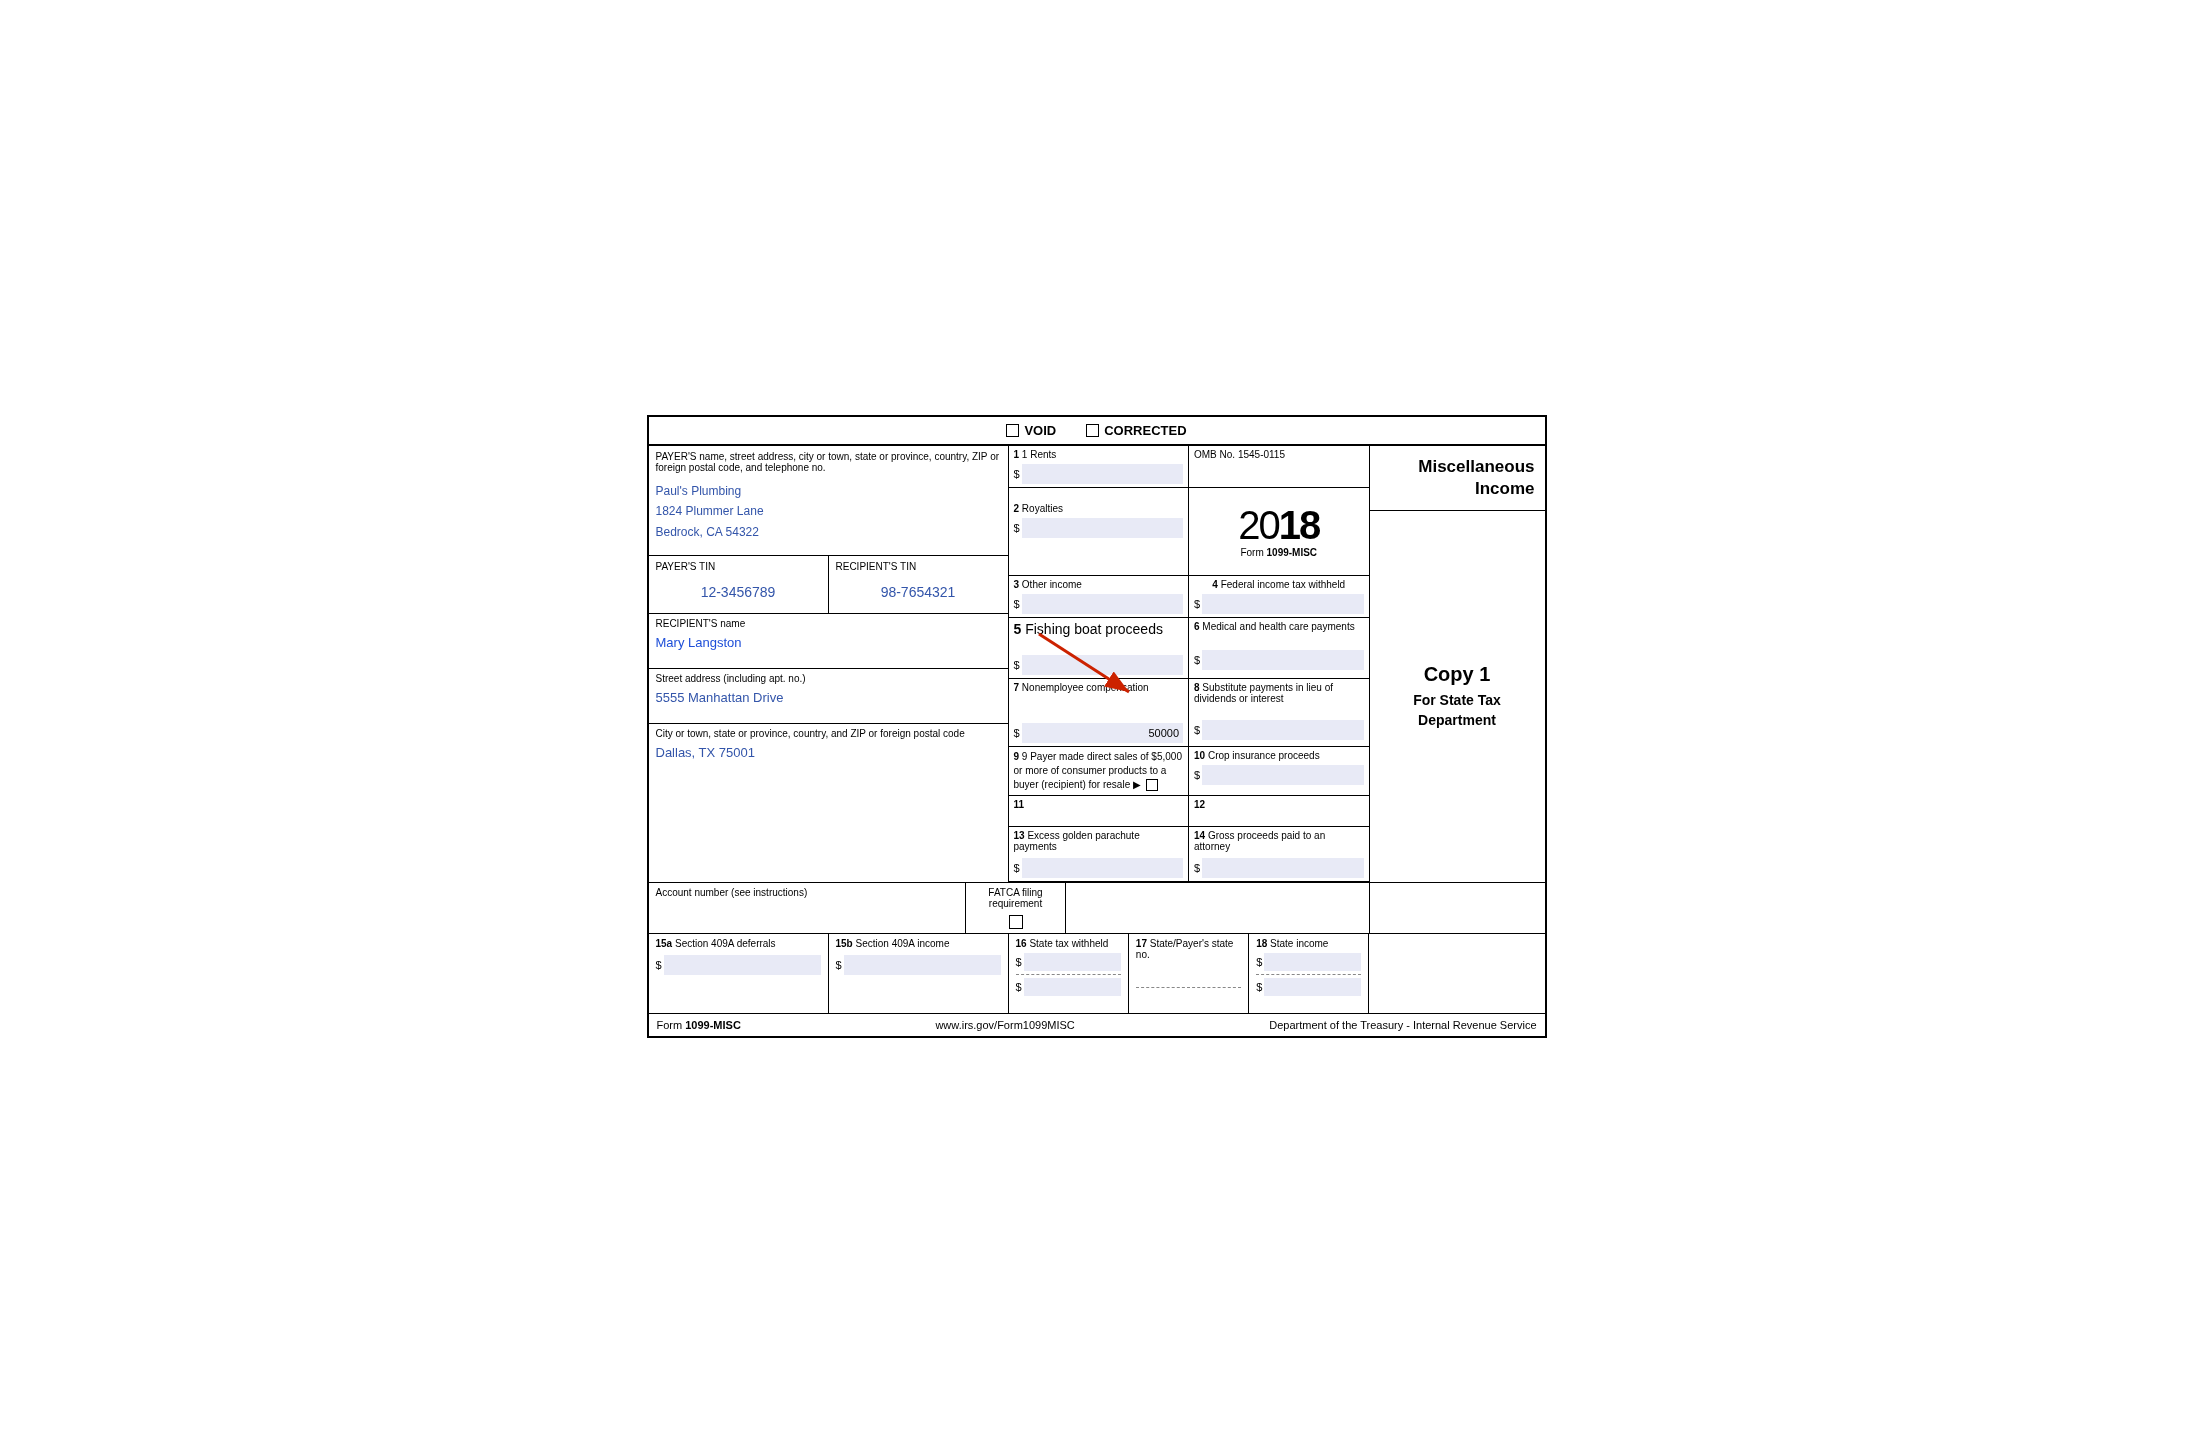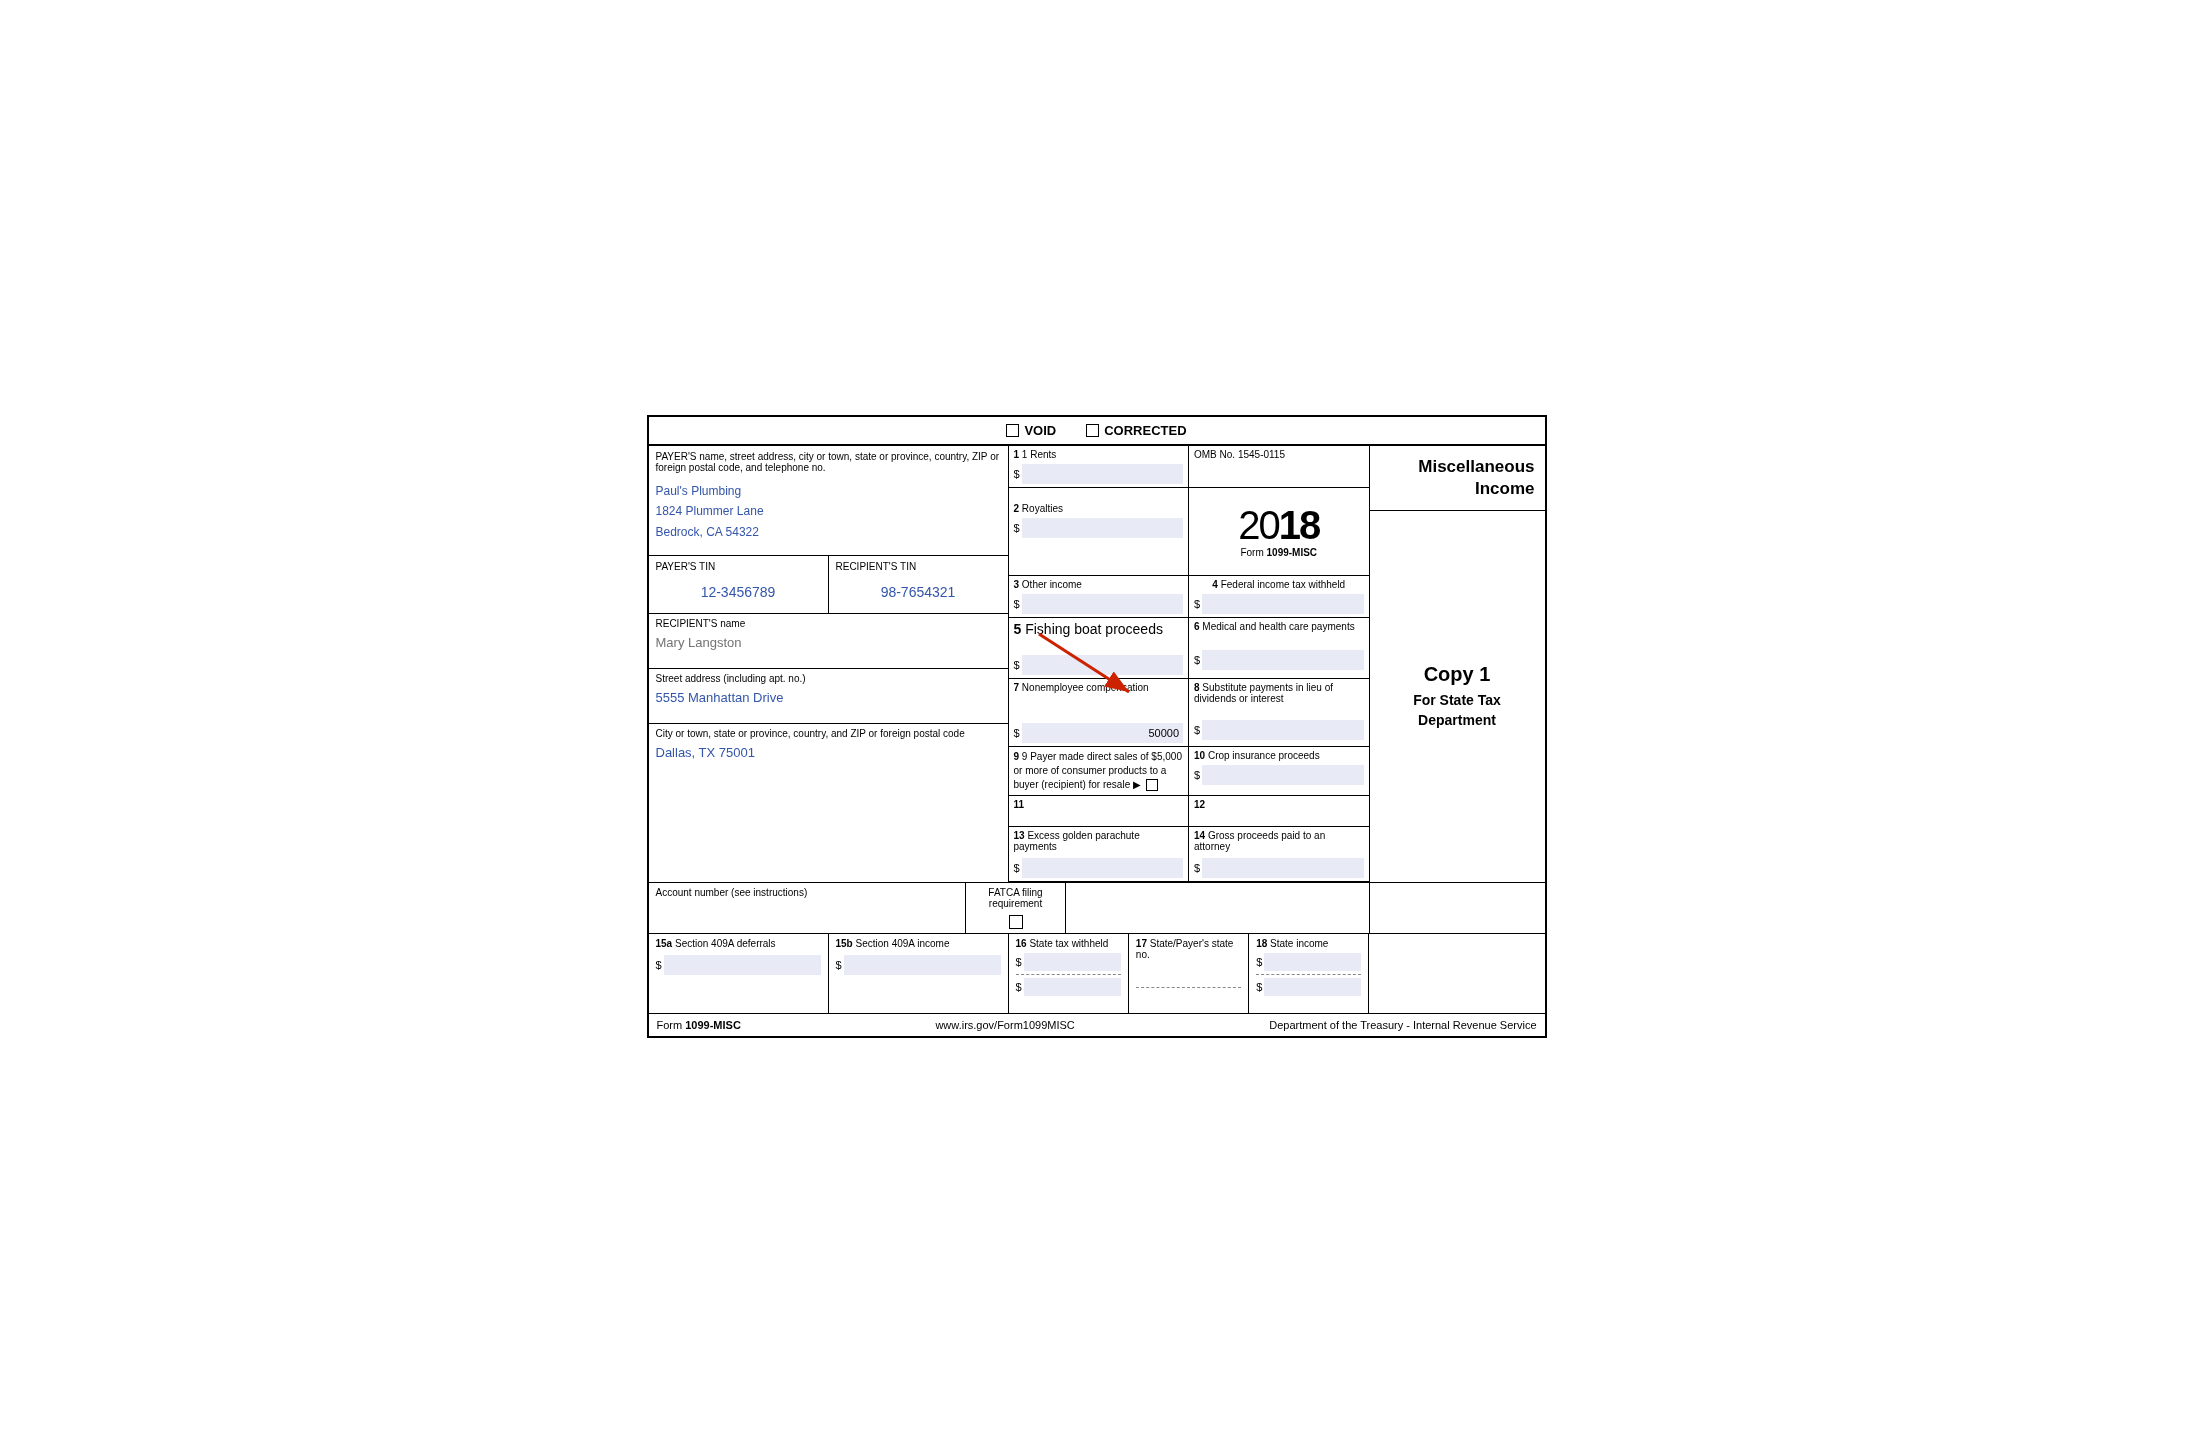--- a/index.html
+++ b/index.html
@@ -81,21 +81,21 @@
             <div style="color:#3355aa; font-size:14px; text-align:center; padding:12px 0 8px;">12-3456789</div>
           </div>
           <div style="flex:1; padding:5px 7px;">
             <div style="font-size:10px;">RECIPIENT'S TIN</div>
             <div style="color:#3355aa; font-size:14px; text-align:center; padding:12px 0 8px;">98-7654321</div>
           </div>
         </div>
 
         <div style="padding:4px 7px; border-bottom:1.5px solid #000; min-height:55px;">
           <div style="font-size:10px;">RECIPIENT'S name</div>
-          <div style="color:#737373; font-size:13px; margin-top:6px;">Mary Langston</div>
+          <div style="color:#1d4ed8; font-size:13px; margin-top:6px;">Mary Langston</div>
         </div>
 
         <div style="padding:4px 7px; border-bottom:1.5px solid #000; min-height:55px;">
           <div style="font-size:10px;">Street address (including apt. no.)</div>
           <div style="color:#3355aa; font-size:13px; margin-top:6px;">5555 Manhattan Drive</div>
         </div>
 
         <div style="padding:4px 7px; min-height:60px;">
           <div style="font-size:10px;">City or town, state or province, country, and ZIP or foreign postal code</div>
           <div style="color:#3355aa; font-size:13px; margin-top:6px;">Dallas, TX 75001</div>

